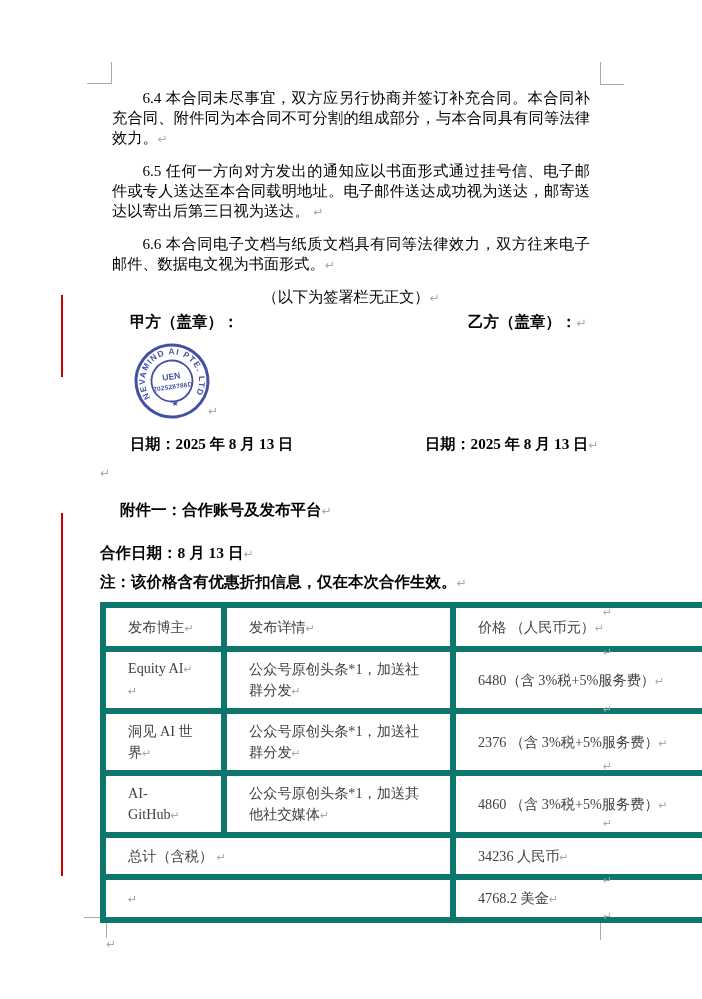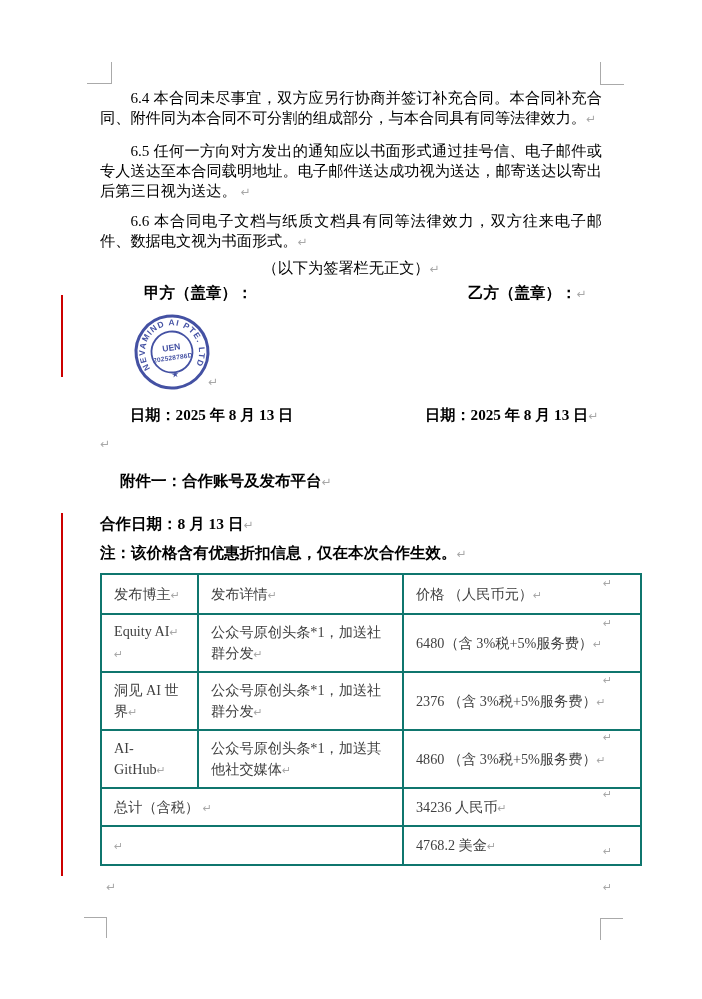--- a/index.html
+++ b/index.html
@@ -17,28 +17,28 @@
   .crop.tr{left:600px;top:62px;width:23px;height:22px;border-left:1px solid #aaa;border-bottom:1px solid #aaa;}
   .crop.bl{left:84px;top:917px;width:22px;height:20px;border-top:1px solid #aaa;border-right:1px solid #aaa;}
   .crop.br{left:600px;top:918px;width:22px;height:21px;border-top:1px solid #aaa;border-left:1px solid #aaa;}
   
   .revbar{position:absolute;left:61px;width:2px;background:#cc0000;}
   .revbar.r1{top:295px;height:82px;}
   .revbar.r2{top:513px;height:363px;}
 
   .content{position:absolute;left:100px;top:84px;width:502px;}
 
-  .para{font-size:15.2px;line-height:20px;text-align:justify;text-indent:2em;margin:0;}
+  .para{font-size:15.2px;line-height:20px;text-align:justify;text-indent:2em;margin:12px;}
   .p64{margin-top:4px;}
   .p65{margin-top:12px;}
   .p66{margin-top:9px;}
   .center-line{margin-top:6px;text-align:center;font-size:15.2px;line-height:20px;}
 
   .sign-line{position:relative;height:22px;margin-top:4px;font-weight:bold;font-size:15.5px;}
-  .sign-line .party-a{position:absolute;left:44px;top:0;}
+  .sign-line .party-a{position:absolute;left:30px;top:0;}
   .sign-line .party-b{position:absolute;left:368px;top:0;}
 
   .stamp-block{position:relative;height:100px;}
   .stamp-svg{position:absolute;left:31px;top:6px;}
   .stamp-pilcrow{position:absolute;left:108px;top:70px;}
 
   .date-line{position:relative;height:24px;font-weight:bold;font-size:15.2px;}
   .date-line .date-a{position:absolute;left:30px;top:0;}
   .date-line .date-b{position:absolute;left:325px;top:0;}
 
@@ -46,21 +46,21 @@
 
   .att-title{margin-top:14px;font-weight:bold;font-size:15.5px;line-height:21px;padding-left:20px;}
   .att-date{margin-top:20px;font-weight:bold;font-size:15.5px;line-height:21px;}
   .att-note{margin-top:6px;font-weight:bold;font-size:15.5px;line-height:21px;}
 
   .pil{color:#a8a8a8;font-size:12px;font-family:"DejaVu Sans",sans-serif;font-weight:normal;}
   .pil-sm{color:#a8a8a8;font-size:11px;font-family:"DejaVu Sans",sans-serif;font-weight:normal;}
 
   .table-wrap{position:relative;margin-top:8px;width:500px;}
   table.coop{border-collapse:collapse;table-layout:fixed;width:498px;color:#404040;font-size:14.2px;}
-  table.coop td{border:2px solid #0f766e;padding:2px 12px;vertical-align:middle;overflow:hidden;margin-left:47px;}
+  table.coop td{border:6px solid #0f766e;padding:2px 22px;vertical-align:middle;overflow:hidden;margin-left:47px;}
   td.c1{width:71px;}
   td.c2{width:179px;}
   td.c3{width:212px;text-align:left;}
   tr.hdr td{height:34px;}
   tr.hdr td.c3{text-align:left;}
   tr.datarow td{height:52px;}
   tr.totalrow td{height:32px;}
   tr.usdrow td{height:33px;}
   .cell-lines{line-height:21px;}
   .blog-link{color:#2457c5;text-decoration:underline;border-bottom:1px solid #2457c5;cursor:pointer;}

